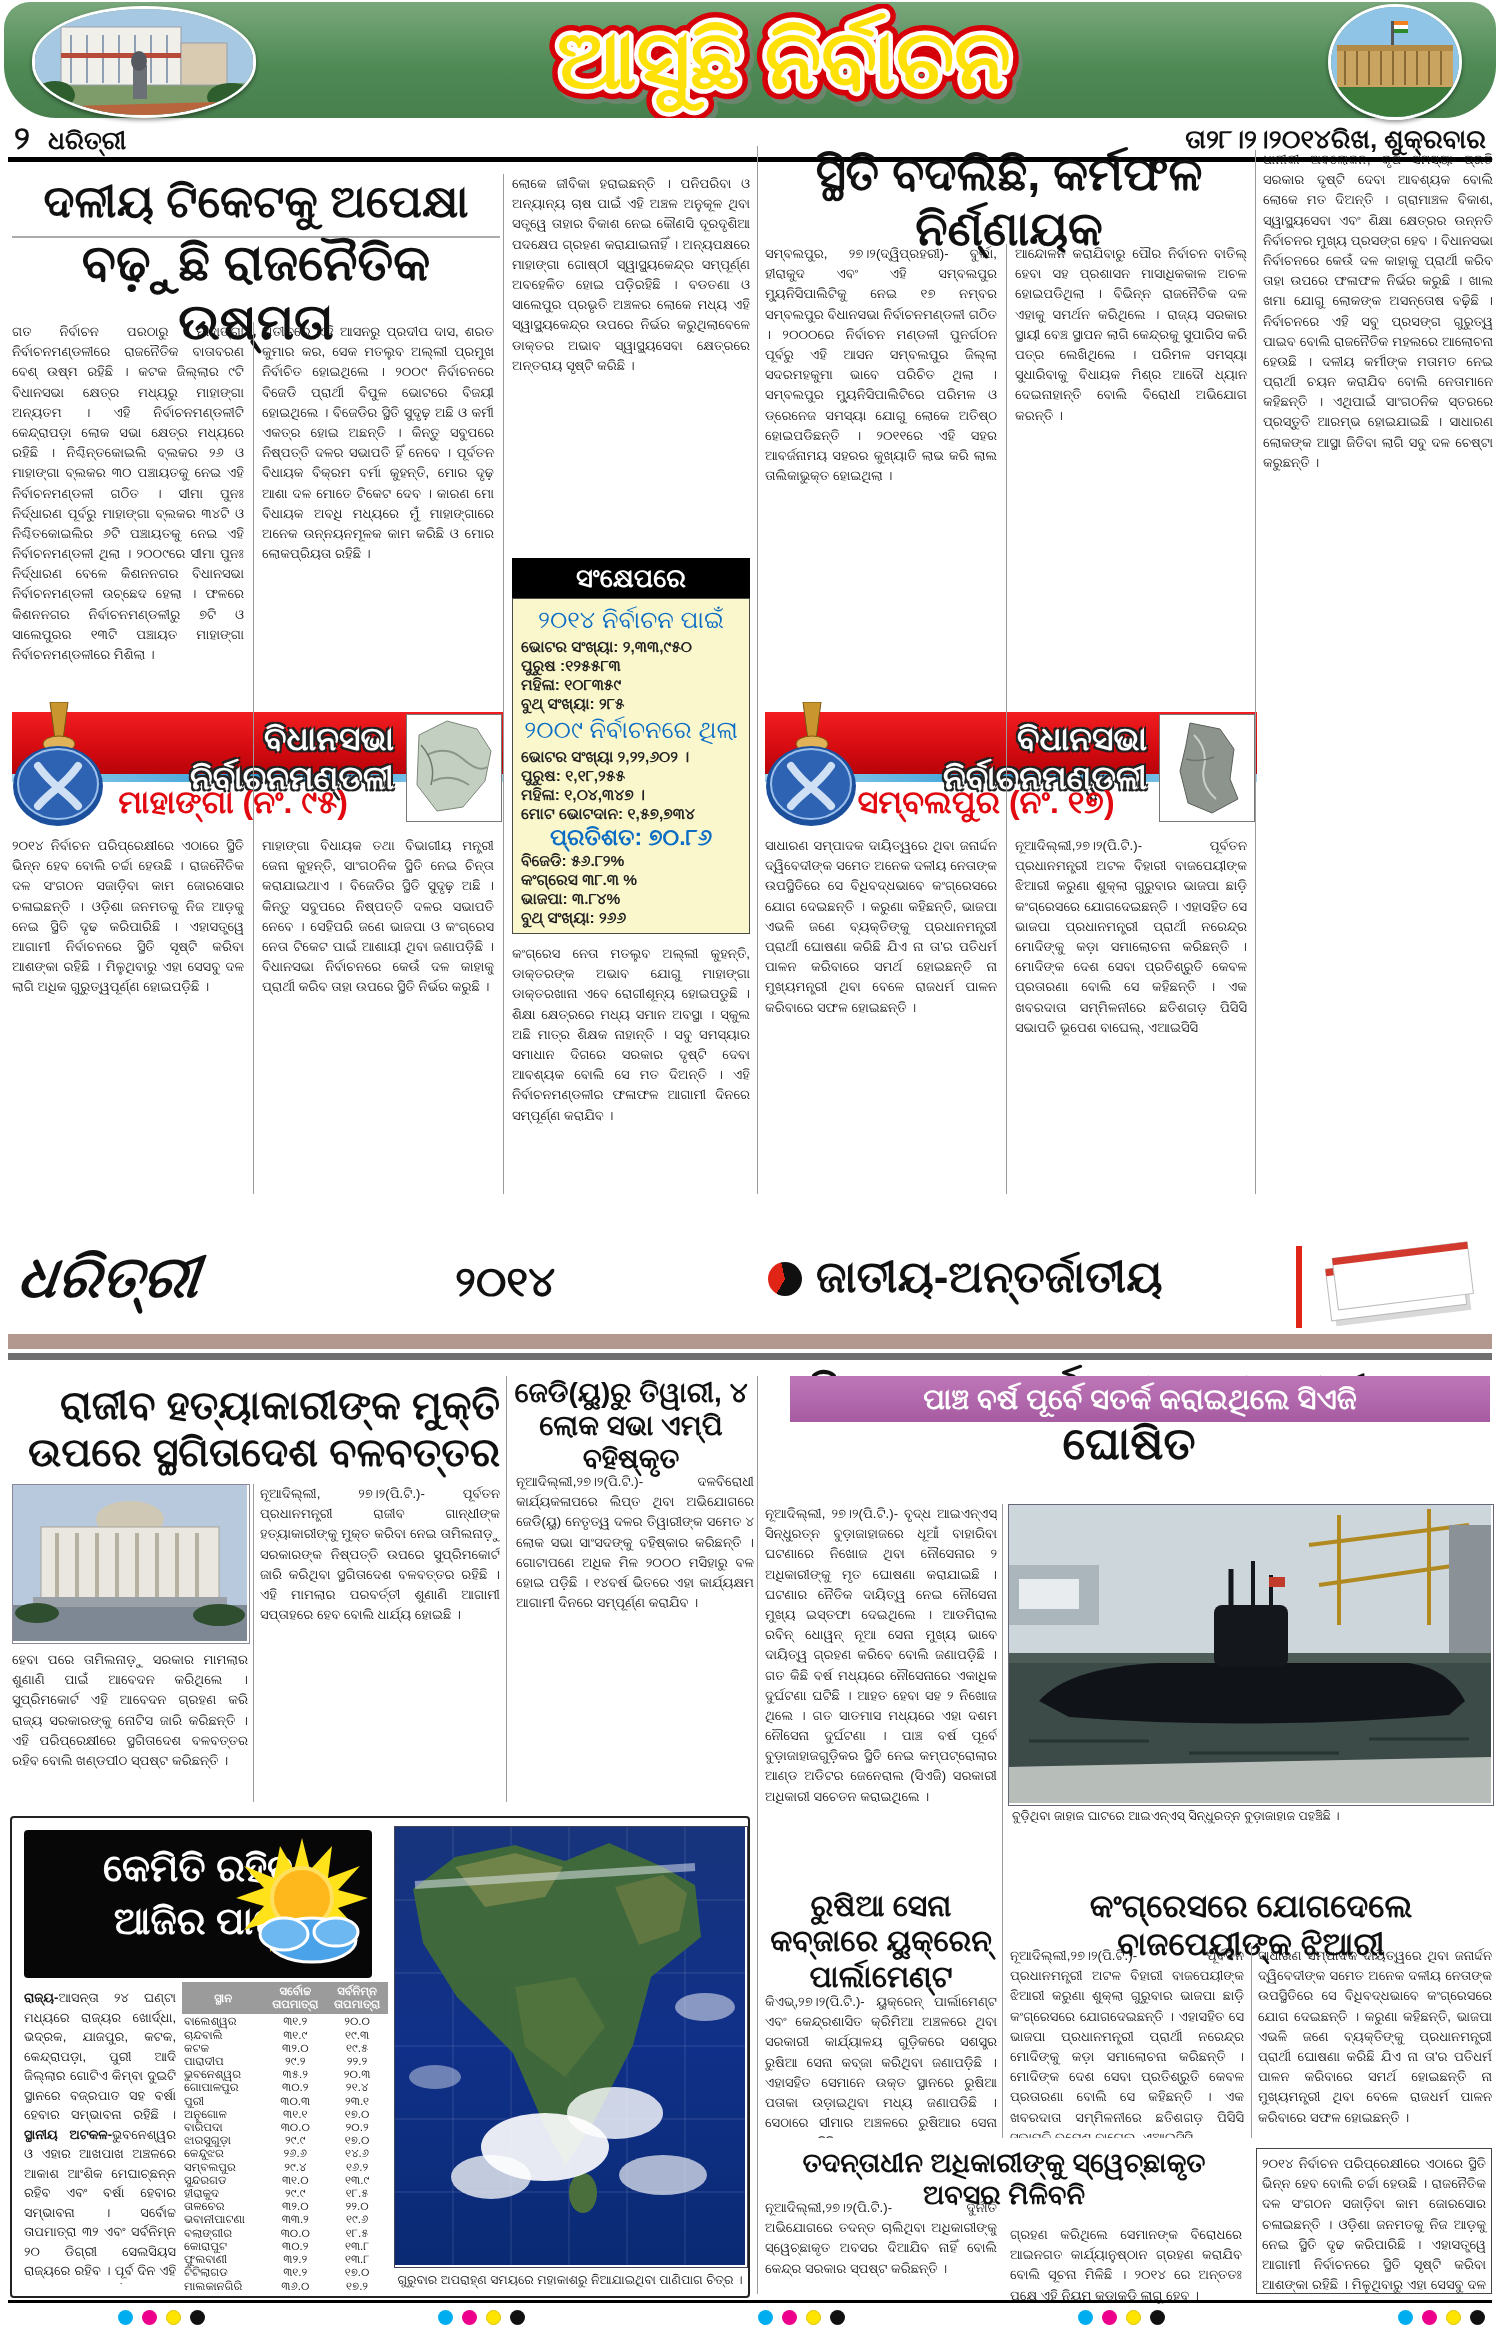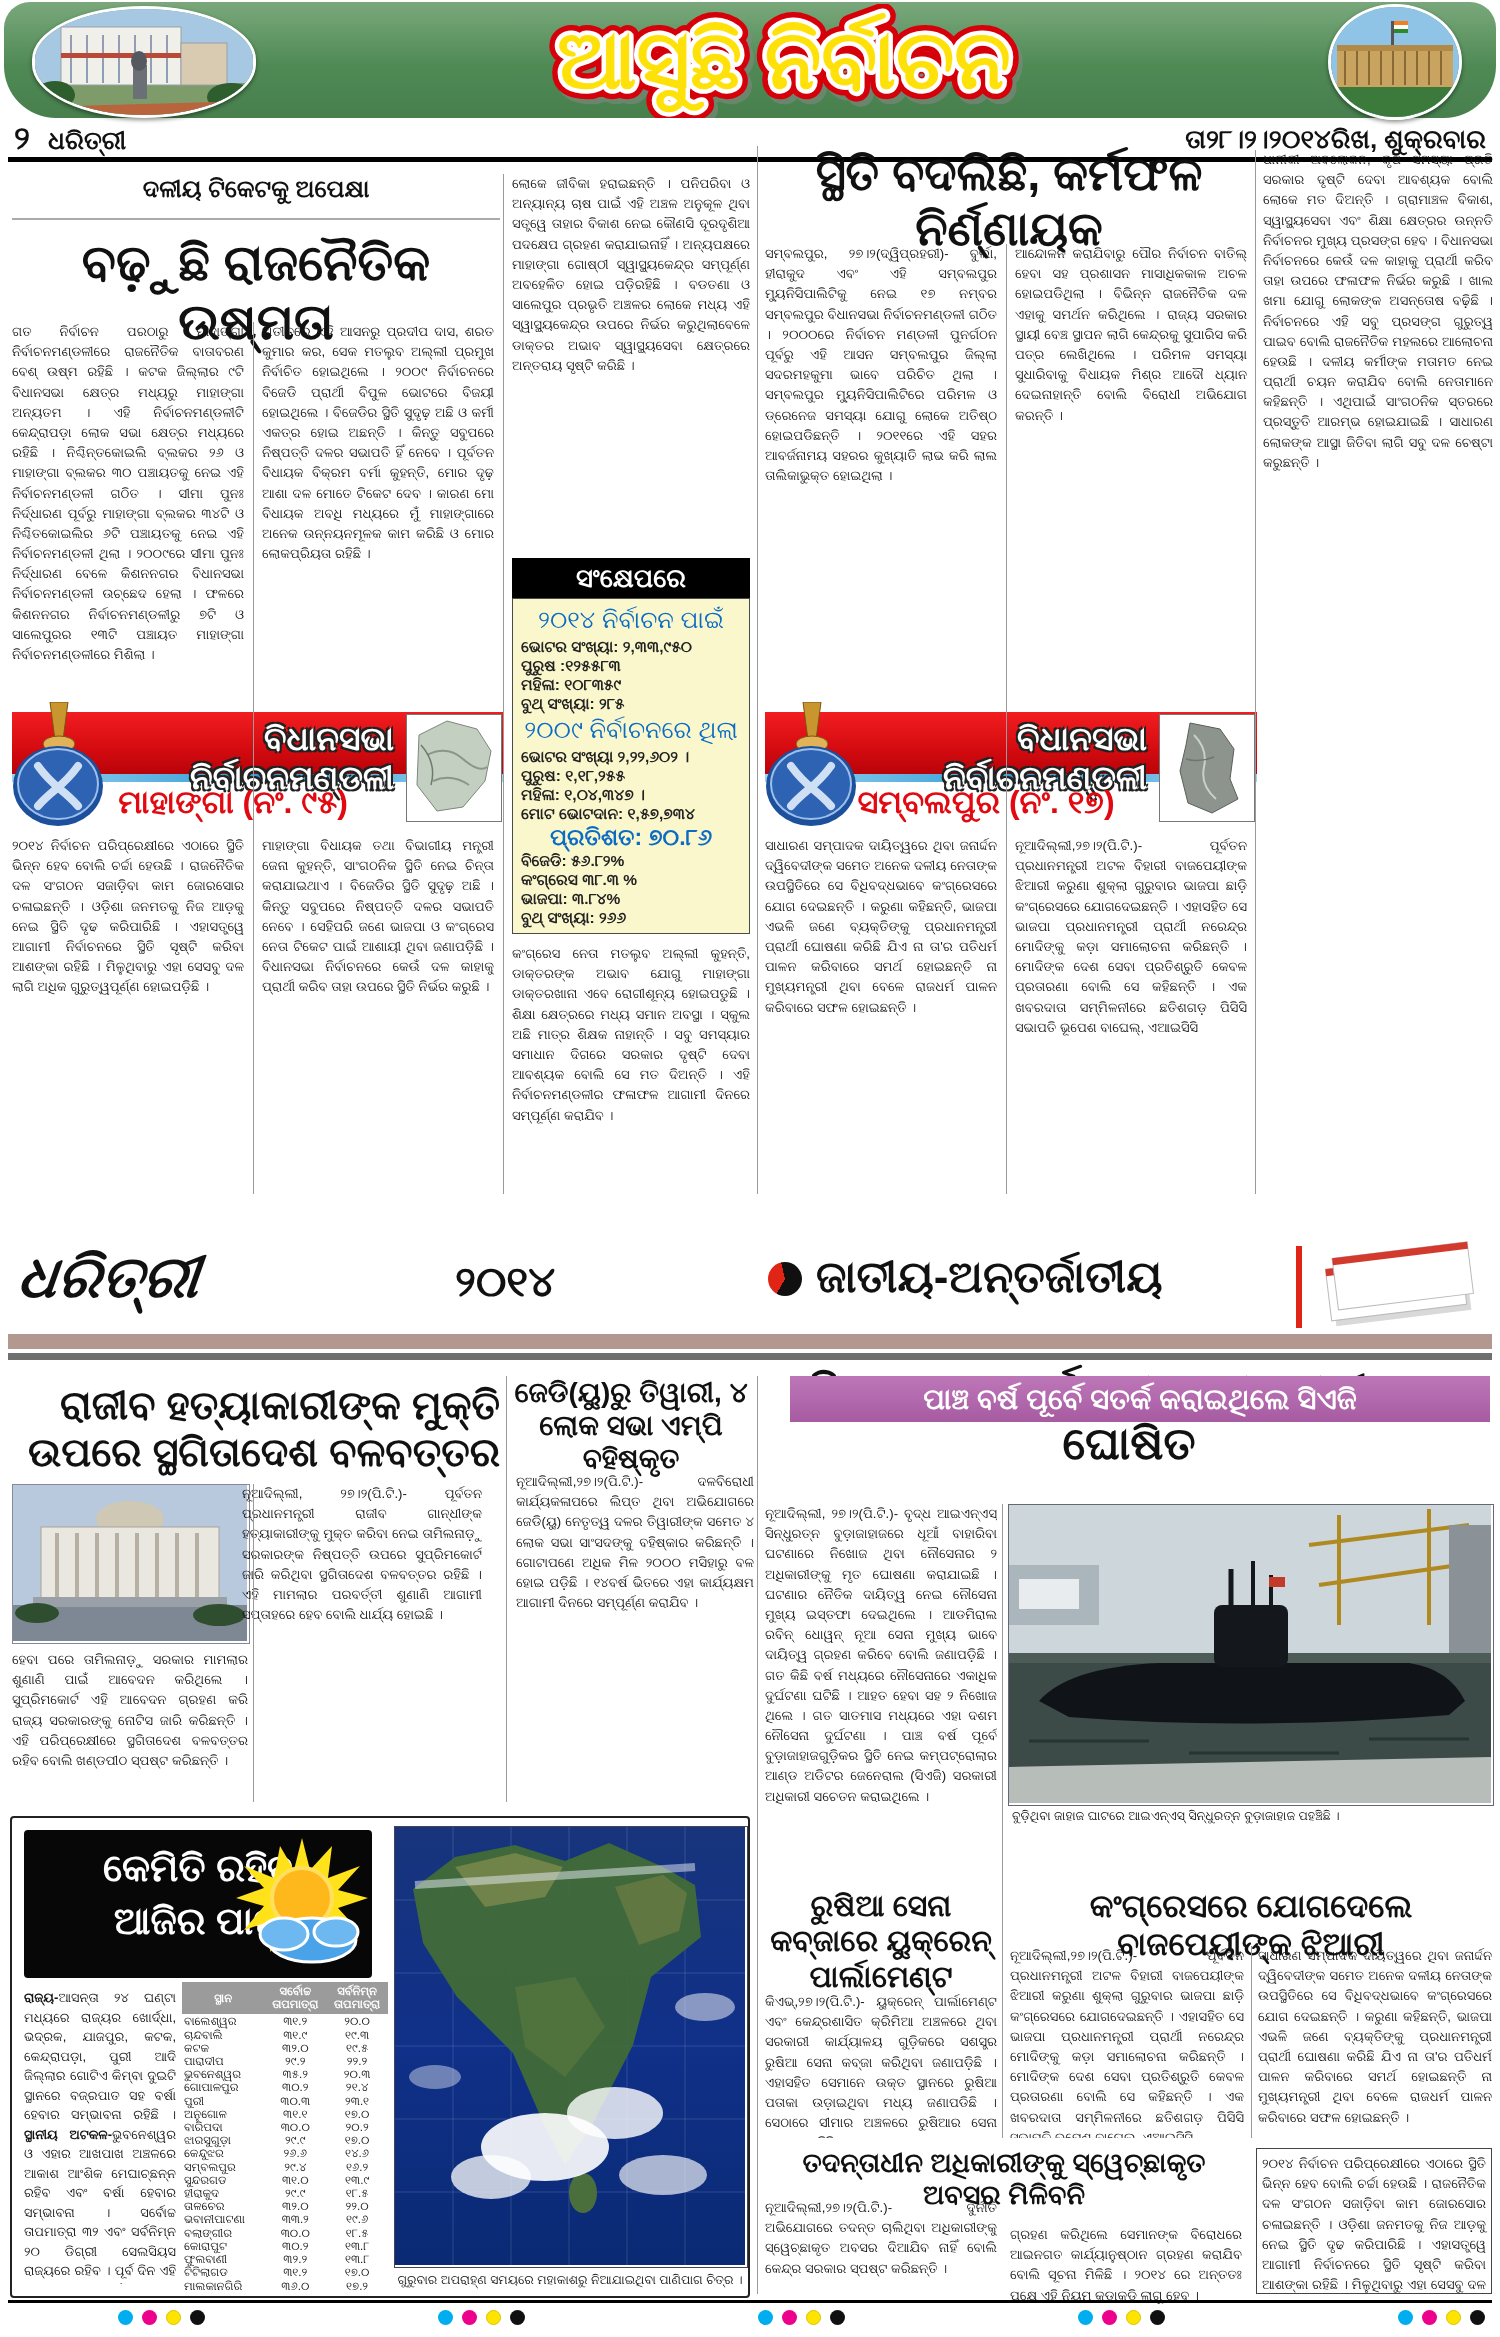--- a/index.html
+++ b/index.html
@@ -12,21 +12,21 @@
   
   #masthead{left:4px;top:2px;width:1492px;height:116px;
     background:linear-gradient(#7aa87b,#4f8a55 55%,#477f4d);
     border-radius:26px 26px 52px 52px;}
   .mast-photo{border:3px solid #fff;box-shadow:0 2px 4px rgba(0,0,0,.45);overflow:hidden;}
   
   #pagebar{left:0;top:118px;width:1500px;height:44px;}
   #pagebar .rule{position:absolute;left:8px;right:8px;bottom:0;height:5px;background:#000;}
   .coltext{font-size:13.2px;line-height:1.53;text-align:justify;overflow:hidden;color:#151515;}
   .vrule{background:#9a9a9a;width:1px;}
-  .kicker{font-size:24px;font-weight:bold;line-height:1.25;border-bottom:2px solid #aaa;padding-bottom:14px;}
+  .kicker{font-size:45px;font-weight:bold;line-height:1.25;border-bottom:2px solid #aaa;padding-bottom:6px;}
   .headline{font-weight:bold;line-height:1.18;}
   
   #brief-head{background:#000;color:#fff;font-size:26px;font-weight:bold;line-height:40px;}
   #brief-box{background:#fbf7cd;border:1px solid #4a4a4a;padding:4px 8px;box-sizing:border-box;}
   .brief-title{color:#0b6cc4;font-size:24px;font-weight:normal;text-align:center;line-height:1.25;margin:2px 0;}
   .brief-line{font-size:15.5px;font-weight:bold;color:#222;line-height:19px;}
   .brief-pct{color:#0b6cc4;font-size:23px;font-weight:bold;text-align:center;line-height:28px;}
   
   .cbanner{height:112px;}
   .cbanner .redband{position:absolute;left:0;top:0;right:0;height:62px;
@@ -256,21 +256,21 @@
           <line x1="144" y1="48" x2="144" y2="112"></line>
         <line x1="164" y1="48" x2="164" y2="112"></line>
           <line x1="184" y1="48" x2="184" y2="112"></line>
       </g>
       <rect x="20" y="112" width="194" height="10" fill="#9aa0a8"></rect>
       <ellipse cx="24" cy="128" rx="22" ry="10" fill="#2f4d2f"></ellipse>
       <ellipse cx="206" cy="130" rx="26" ry="11" fill="#2f4d2f"></ellipse>
     </svg>
   </div>
   <div class="abs coltext" style="left:12px;top:1650px;width:236px;height:152px;">ହେବା ପରେ ତାମିଲନାଡ଼ୁ ସରକାର ମାମଲାର ଶୁଣାଣି ପାଇଁ ଆବେଦନ କରିଥିଲେ । ସୁପ୍ରିମକୋର୍ଟ ଏହି ଆବେଦନ ଗ୍ରହଣ କରି ରାଜ୍ୟ ସରକାରଙ୍କୁ ନୋଟିସ ଜାରି କରିଛନ୍ତି । ଏହି ପରିପ୍ରେକ୍ଷୀରେ ସ୍ଥଗିତାଦେଶ ବଳବତ୍ତର ରହିବ ବୋଲି ଖଣ୍ଡପୀଠ ସ୍ପଷ୍ଟ କରିଛନ୍ତି ।</div>
-  <div class="abs coltext" style="left:242px;top:1484px;width:240px;height:318px;">ନୂଆଦିଲ୍ଲୀ, ୨୭।୨(ପି.ଟି.)- ପୂର୍ବତନ ପ୍ରଧାନମନ୍ତ୍ରୀ ରାଜୀବ ଗାନ୍ଧୀଙ୍କ ହତ୍ୟାକାରୀଙ୍କୁ ମୁକ୍ତ କରିବା ନେଇ ତାମିଲନାଡ଼ୁ ସରକାରଙ୍କ ନିଷ୍ପତ୍ତି ଉପରେ ସୁପ୍ରିମକୋର୍ଟ ଜାରି କରିଥିବା ସ୍ଥଗିତାଦେଶ ବଳବତ୍ତର ରହିଛି । ଏହି ମାମଲାର ପରବର୍ତ୍ତୀ ଶୁଣାଣି ଆଗାମୀ ସପ୍ତାହରେ ହେବ ବୋଲି ଧାର୍ଯ୍ୟ ହୋଇଛି ।</div>
+  <div class="abs coltext" style="left:260px;top:1484px;width:240px;height:318px;">ନୂଆଦିଲ୍ଲୀ, ୨୭।୨(ପି.ଟି.)- ପୂର୍ବତନ ପ୍ରଧାନମନ୍ତ୍ରୀ ରାଜୀବ ଗାନ୍ଧୀଙ୍କ ହତ୍ୟାକାରୀଙ୍କୁ ମୁକ୍ତ କରିବା ନେଇ ତାମିଲନାଡ଼ୁ ସରକାରଙ୍କ ନିଷ୍ପତ୍ତି ଉପରେ ସୁପ୍ରିମକୋର୍ଟ ଜାରି କରିଥିବା ସ୍ଥଗିତାଦେଶ ବଳବତ୍ତର ରହିଛି । ଏହି ମାମଲାର ପରବର୍ତ୍ତୀ ଶୁଣାଣି ଆଗାମୀ ସପ୍ତାହରେ ହେବ ବୋଲି ଧାର୍ଯ୍ୟ ହୋଇଛି ।</div>
 
   <div id="wx" class="abs" style="left:10px;top:1816px;width:740px;height:482px;">
     <div id="wx-header" class="abs" style="left:12px;top:12px;width:348px;height:148px;">
       <div class="l1 ctr" style="margin-top:12px;">କେମିତି ରହିବ</div>
       <div class="l1 ctr">ଆଜିର ପାଗ</div>
       <svg class="abs" style="right:4px;top:6px;" width="132" height="140" viewBox="0 0 132 140">
         <g>
           <polygon fill="#ffe21a" points="66,2 74,34 96,10 92,42 124,30 102,54 132,62 102,72 122,94 92,84 96,118 74,92 66,124 56,92 34,116 38,84 8,94 28,70 0,62 28,52 8,30 38,42 44,10 58,34"></polygon>
           <circle cx="66" cy="62" r="30" fill="#ffb81c"></circle>
           <circle cx="66" cy="62" r="30" fill="none" stroke="#ffdf5e" stroke-width="4"></circle>

